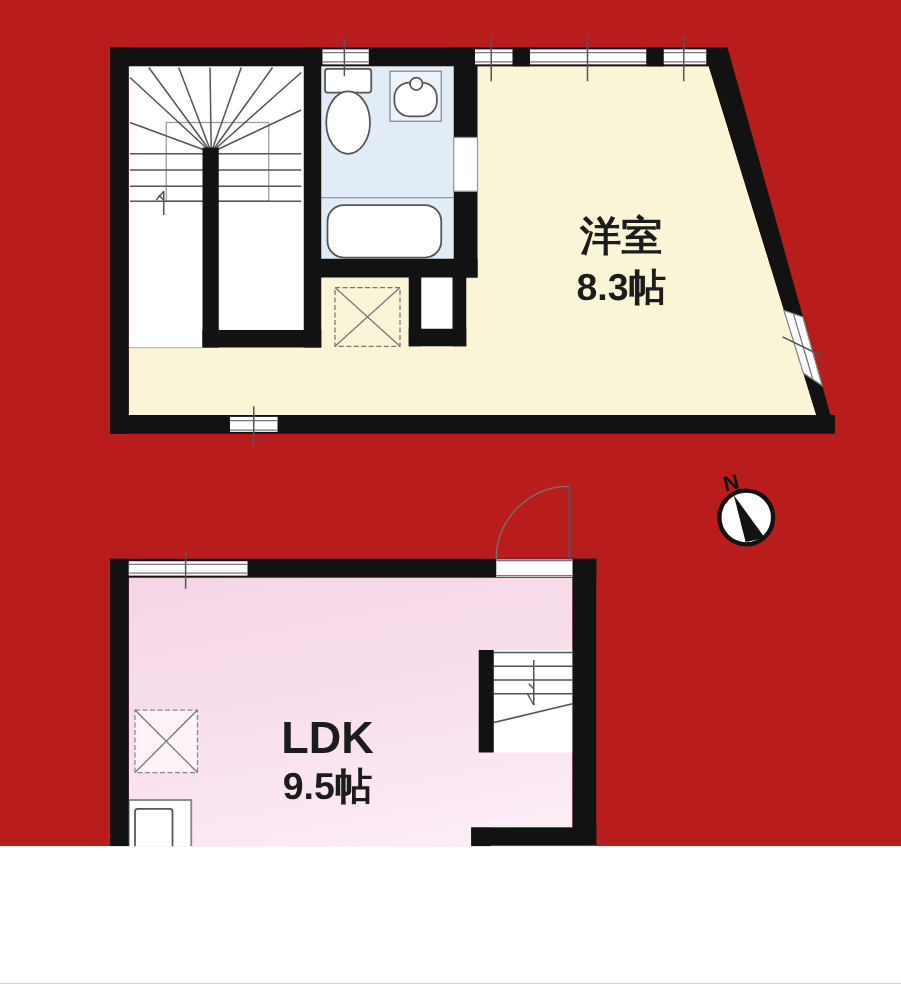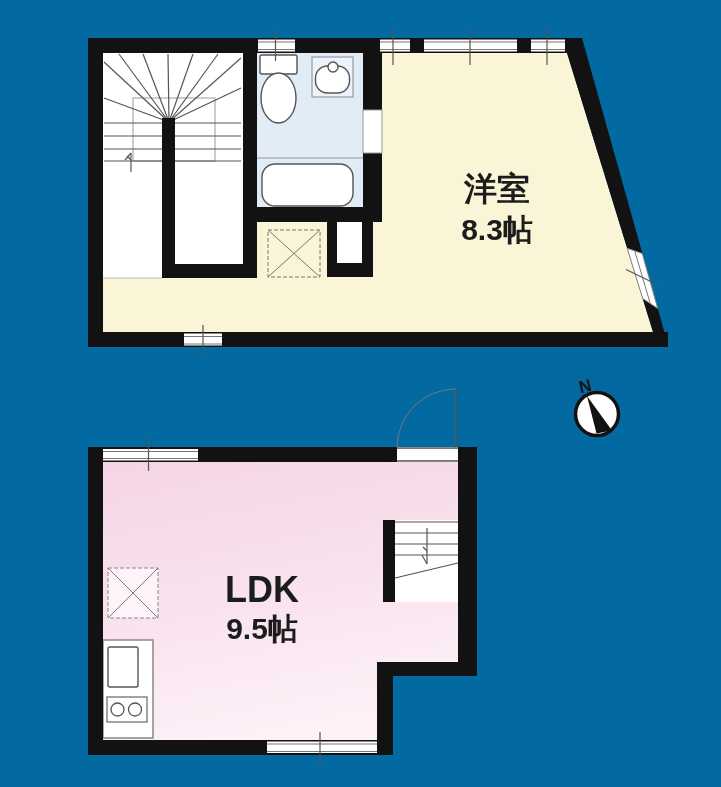--- a/index.html
+++ b/index.html
@@ -1,16 +1,16 @@
 <!DOCTYPE html>
 <html><head>
 <meta charset="utf-8">
 <style>
   html,body{margin:0;padding:0;background:#ffffff;}
-  .canvas{position:relative;width:721px;height:787px;background:#0369a1;overflow:hidden;
+  .canvas{position:relative;width:721px;height:677px;background:#b91c1c;overflow:hidden;
           font-family:"Liberation Sans","DejaVu Sans",sans-serif;}
   svg{display:block;}
   .wall{fill:#121212;stroke:none;}
   .thin{stroke:#555;stroke-width:1.2;fill:none;}
   .thinner{stroke:#777;stroke-width:1;fill:none;}
   .fixture{fill:#ffffff;stroke:#555;stroke-width:1.4;}
   .roomtext{fill:#1c1c1c;font-weight:bold;text-anchor:middle;
             font-family:"Liberation Sans","DejaVu Sans",sans-serif;}
 </style>
 </head>

